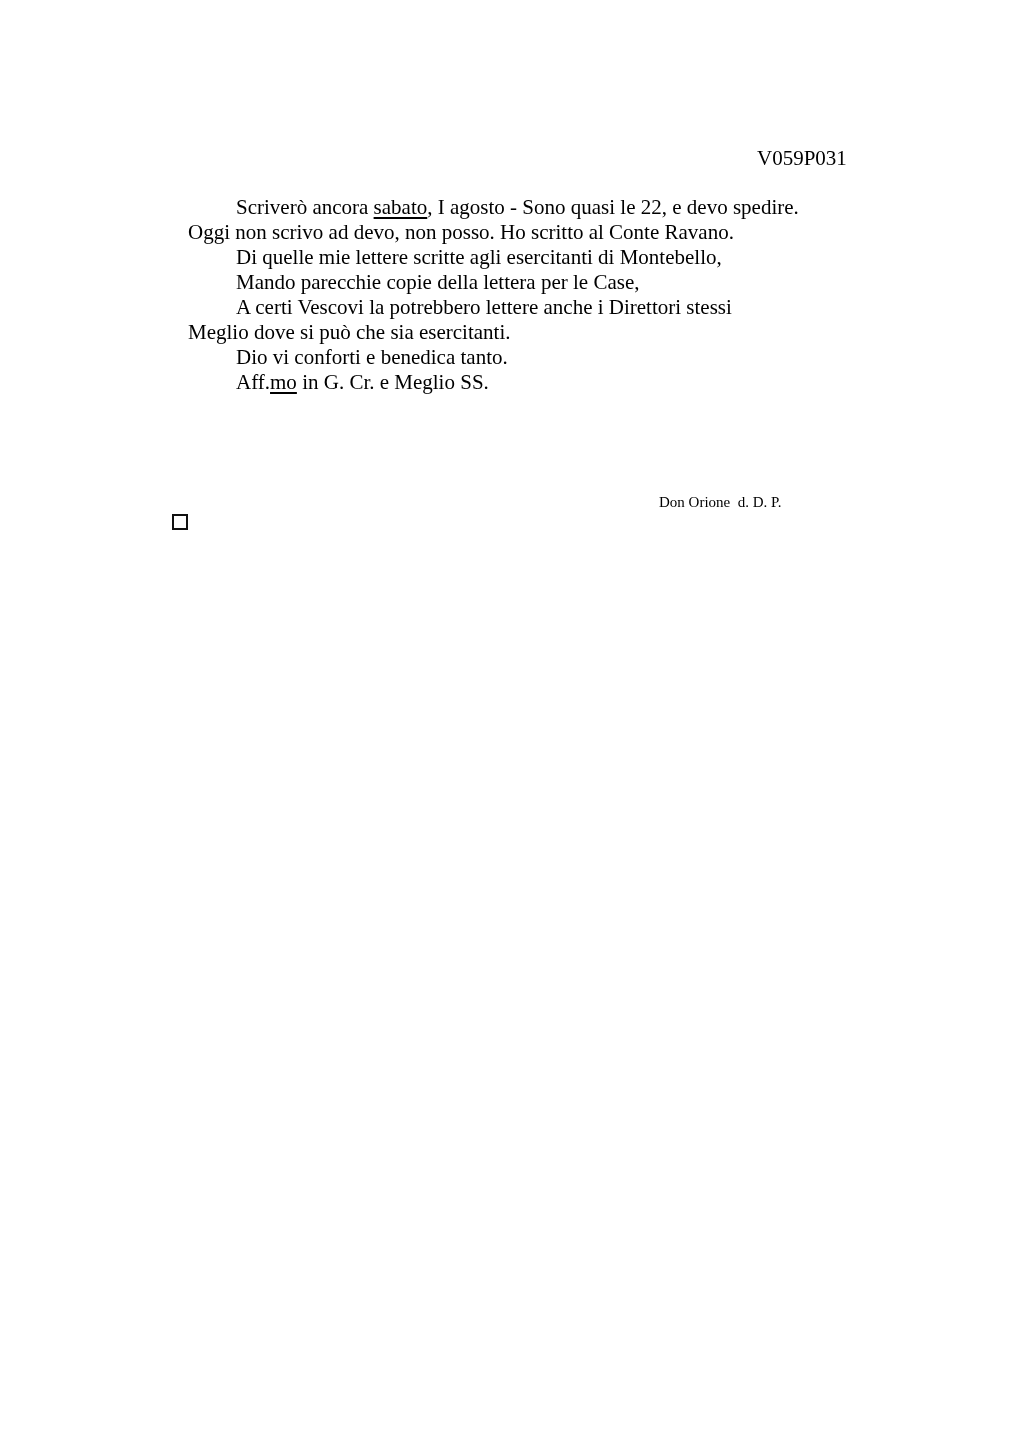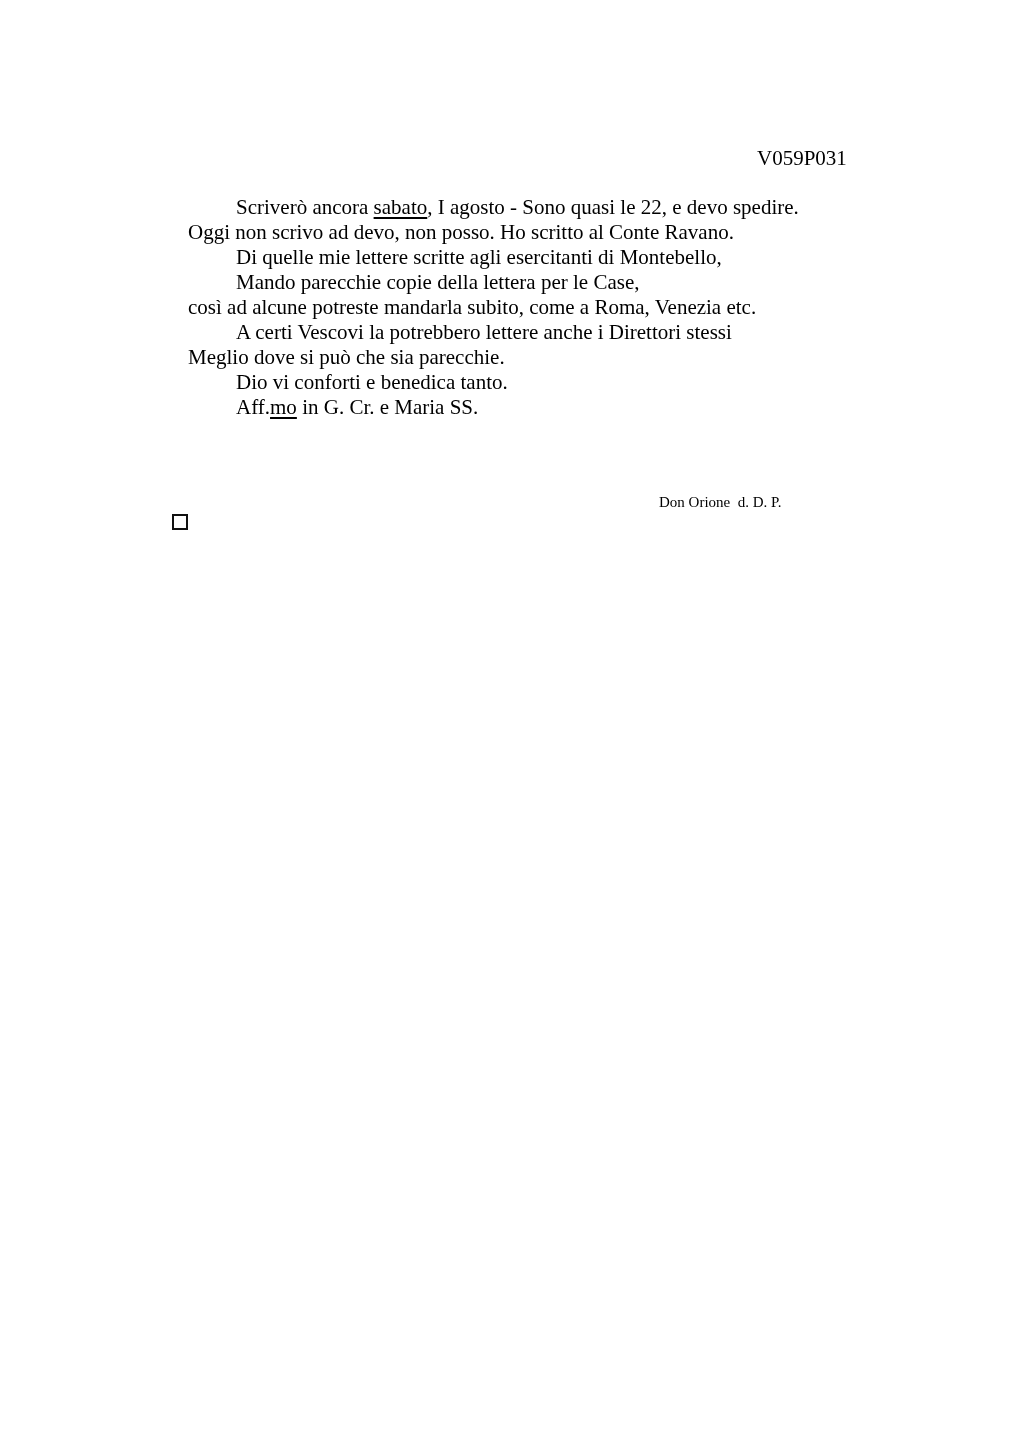--- a/index.html
+++ b/index.html
@@ -69,24 +69,23 @@
 
 <div class="page">
 
   <div class="header-code">V059P031</div>
 
   <div class="letter-body">
       <div class="line indent"><span>Scriverò ancora </span><span class="u">sabato</span><span>, I agosto - Sono quasi le 22, e devo spedire.</span></div>
       <div class="line"><span>Oggi non scrivo ad devo, non posso. Ho scritto al Conte Ravano.</span></div>
       <div class="line indent"><span>Di quelle mie lettere scritte agli esercitanti di Montebello,</span></div>
       <div class="line indent"><span>Mando parecchie copie della lettera per le Case,</span></div>
-      <div class="line"><span>così ad alcune potreste mandarla subito, come a Roma, Venezia etc.</span></div>
       <div class="line indent"><span>A certi Vescovi la potrebbero lettere anche i Direttori stessi</span></div>
-      <div class="line"><span>Meglio dove si può che sia parecchie.</span></div>
+      <div class="line"><span>Meglio dove si può che sia esercitanti.</span></div>
       <div class="line indent"><span>Dio vi conforti e benedica tanto.</span></div>
-      <div class="line indent"><span>Aff.</span><span class="u">mo</span><span> in G. Cr. e Maria SS.</span></div>
+      <div class="line indent"><span>Aff.</span><span class="u">mo</span><span> in G. Cr. e Meglio SS.</span></div>
     </div>
 
   <div class="signature">Don Orione  d. D. P.</div>
 
   <div class="empty-box-glyph"></div>
 
 </div>
 
 </body></html>

